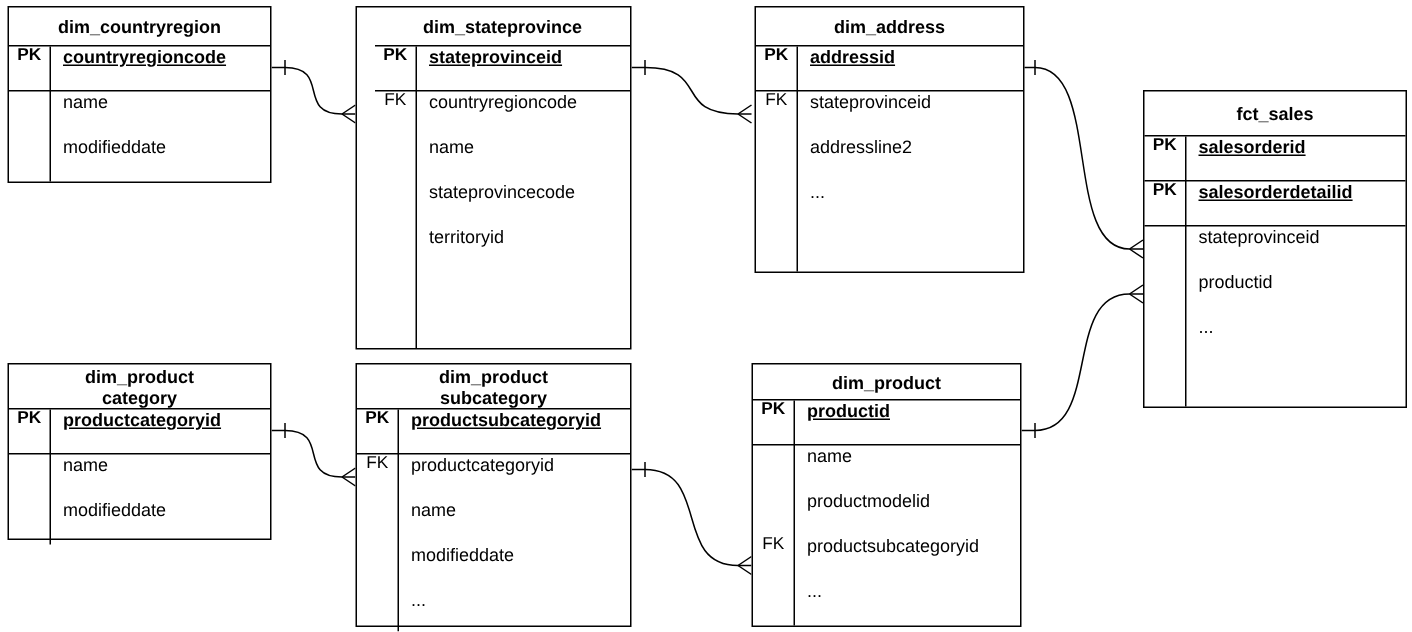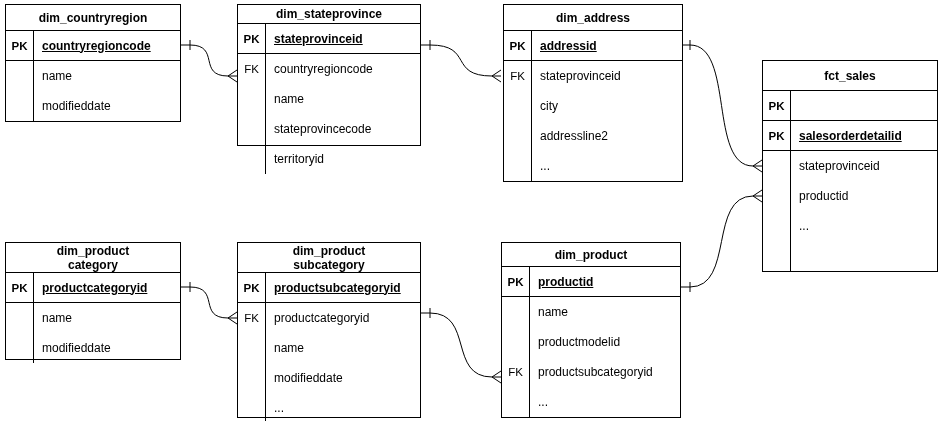--- a/index.html
+++ b/index.html
@@ -68,21 +68,21 @@
     position: absolute;
     top: 0;
     bottom: 0;
     left: 27px;
     width: 1px;
     background: #000000;
   }
   .row {
     box-sizing: border-box;
     display: flex;
-    align-items: center;
+    align-items: flex-start;
     height: 30px;
     flex: 0 0 auto;
   }
   .row.pk {
     border-bottom: 1px solid #000000;
   }
   .row .key {
     box-sizing: border-box;
     width: 27px;
     flex: 0 0 27px;
@@ -178,21 +178,21 @@
           <div class="row">
             <div class="key"></div>
             <div class="name">name</div>
           </div>
           <div class="row">
             <div class="key"></div>
             <div class="name">modifieddate</div>
           </div>
         </div>
       </div>
-      <div class="entity" style="left: 237px; top: 4px; width: 184px; height: 142px;">
+      <div class="entity" style="left: 237px; top: 4px; width: 184px; height: 229px; padding-left: 12px;">
         <div class="entity-title" style="height: 26px;">dim_stateprovince</div>
         <div class="entity-body">
           <div class="keyrule"></div>
           <div class="row pk">
             <div class="key">PK</div>
             <div class="name">stateprovinceid</div>
           </div>
           <div class="row">
             <div class="key fk">FK</div>
             <div class="name">countryregioncode</div>
@@ -218,38 +218,35 @@
           <div class="row pk">
             <div class="key">PK</div>
             <div class="name">addressid</div>
           </div>
           <div class="row">
             <div class="key fk">FK</div>
             <div class="name">stateprovinceid</div>
           </div>
           <div class="row">
             <div class="key"></div>
-            <div class="name">city</div>
-          </div>
-          <div class="row">
-            <div class="key"></div>
             <div class="name">addressline2</div>
           </div>
           <div class="row">
             <div class="key"></div>
             <div class="name">...</div>
           </div>
         </div>
       </div>
       <div class="entity" style="left: 762px; top: 60px; width: 176px; height: 212px;">
         <div class="entity-title" style="height: 30px;">fct_sales</div>
         <div class="entity-body">
           <div class="keyrule"></div>
           <div class="row pk">
             <div class="key">PK</div>
+            <div class="name">salesorderid</div>
           </div>
           <div class="row pk">
             <div class="key">PK</div>
             <div class="name">salesorderdetailid</div>
           </div>
           <div class="row">
             <div class="key"></div>
             <div class="name">stateprovinceid</div>
           </div>
           <div class="row">

